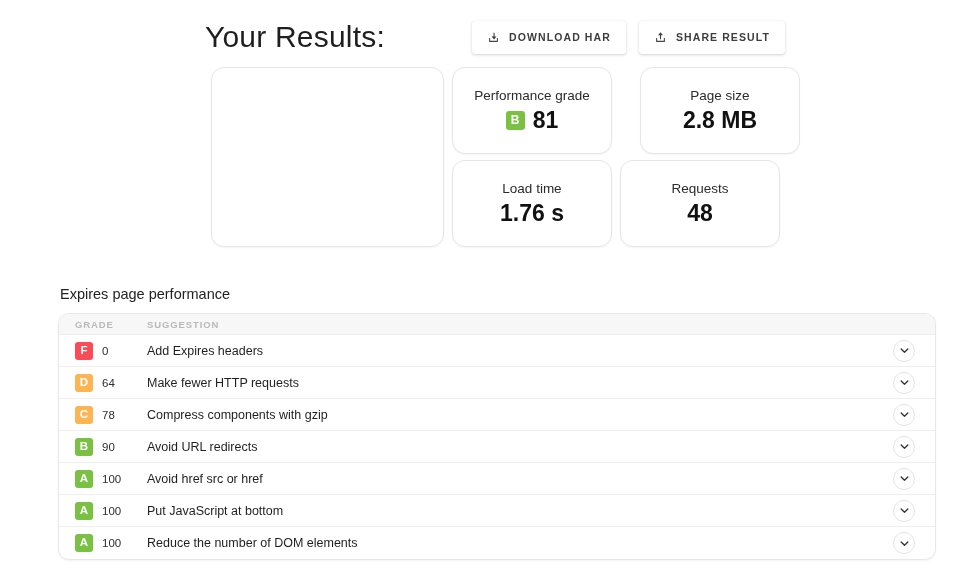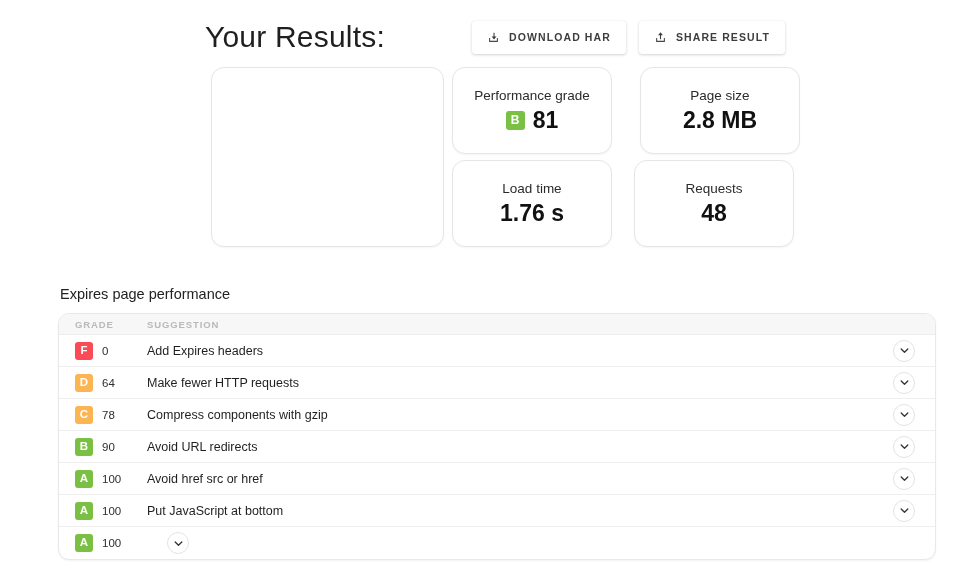--- a/index.html
+++ b/index.html
@@ -44,21 +44,21 @@
   }
   .card-preview { left: 0; top: 0; width: 233px; height: 180px; }
   .card-metric {
     width: 160px; height: 87px;
     display: flex; flex-direction: column;
     align-items: center; justify-content: center; gap: 5px;
   }
   .m1 { left: 241px; top: 0; }
   .m2 { left: 429px; top: 0; }
   .m3 { left: 241px; top: 93px; }
-  .m4 { left: 423px; top: 93px; text-align: center; }
+  .m4 { left: 409px; top: 93px; text-align: center; }
   .metric-label { font-size: 13.5px; font-weight: 400; color: #2b2b2b; }
   .metric-value {
     font-size: 23px; font-weight: 700; color: #111;
     display: flex; align-items: center; gap: 8px; line-height: 1.1;
   }
   .grade-chip {
     display: inline-flex; align-items: center; justify-content: center;
     width: 19px; height: 19px; border-radius: 3px;
     font-size: 12px; font-weight: 700; color: #fff; line-height: 1;
   }
@@ -270,20 +270,21 @@
                 </svg>
               </span>
             </span>
           </div>
         </div>
         <div class="sugg-row">
           <div class="row-grade">
             <span class="row-badge" style="background: rgb(122, 192, 67);">A</span>
             <span class="row-score">100</span>
           </div>
+          <div class="row-text">Reduce the number of DOM elements</div>
           <div class="row-toggle">
             <span class="chevron-circle">
               <span>
                 <svg width="9" height="9" viewBox="0 0 12 12">
                   <path d="M1.6 4 6 8.2 10.4 4" fill="none" stroke="#3a3a3a" stroke-width="1.9" stroke-linecap="round" stroke-linejoin="round"></path>
                 </svg>
               </span>
             </span>
           </div>
         </div>

